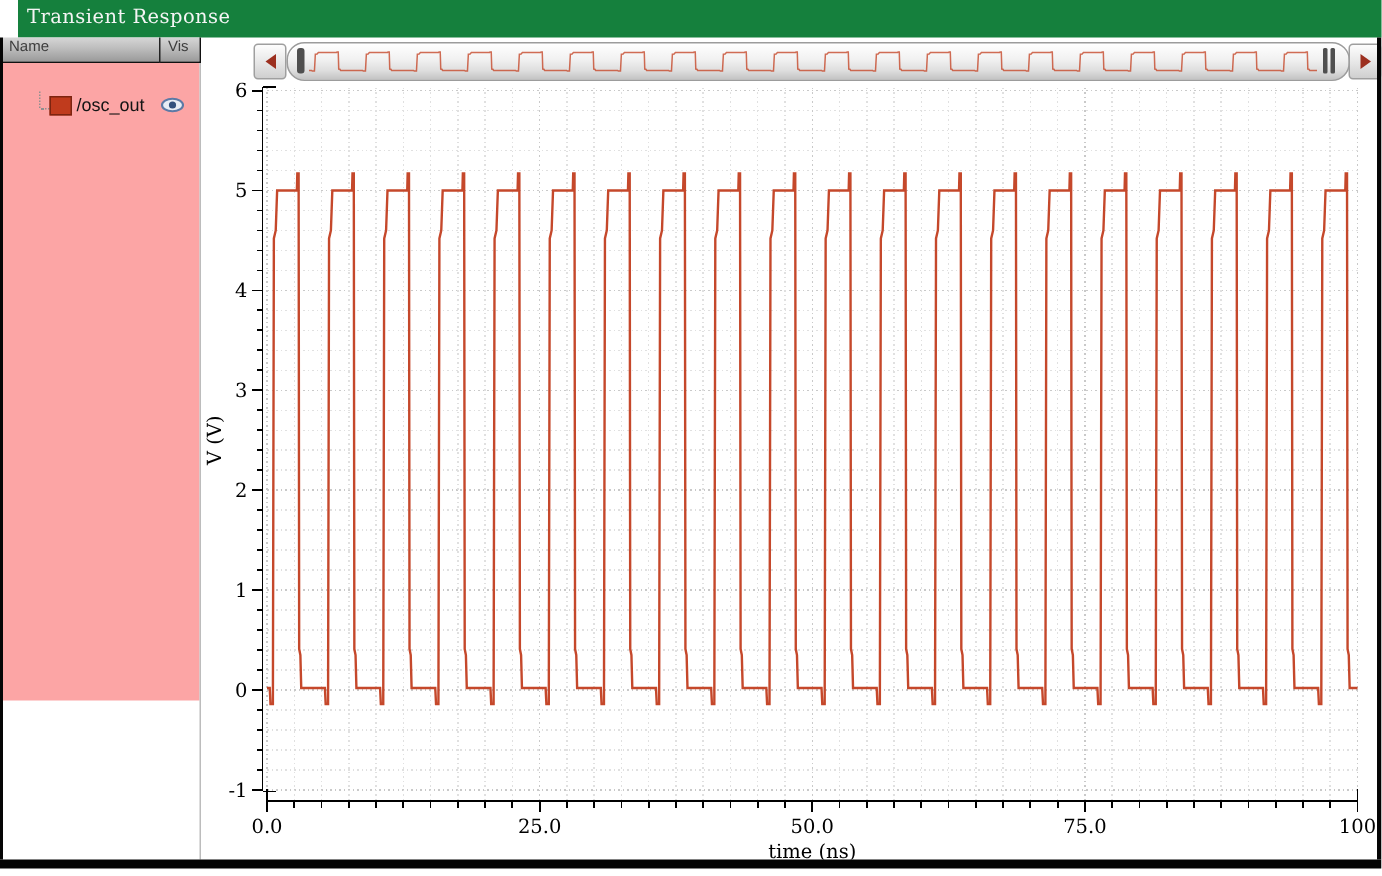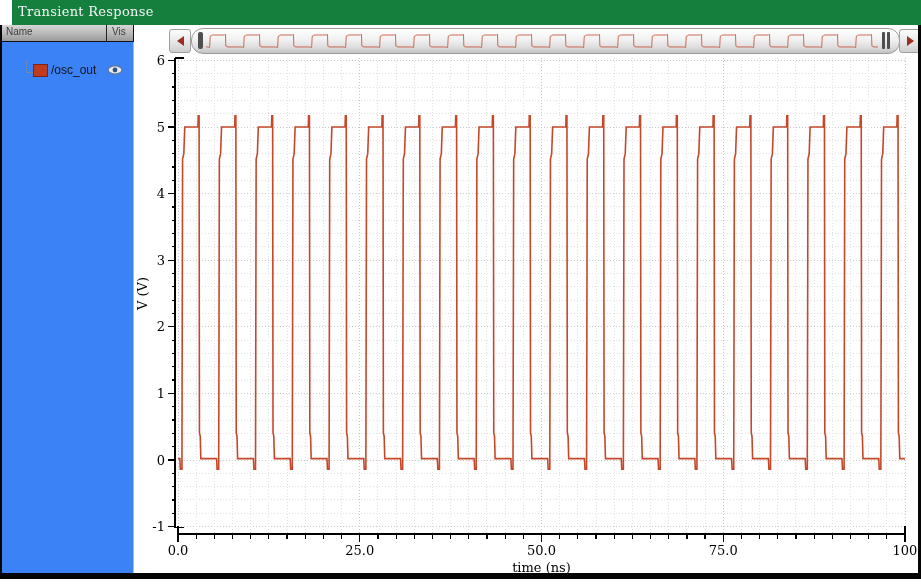--- a/index.html
+++ b/index.html
@@ -22,21 +22,21 @@
     left:2px;top:25px;width:131px;height:16px;
     background:linear-gradient(180deg,#d6d6d6 0%,#bdbdbd 45%,#9a9a9a 100%);
     border-bottom:1px solid #111;border-right:1px solid #111;
     color:#3d3d3d;font-size:10px;
   }
   .col-name{position:absolute;left:4px;top:1px;}
   .col-vis{
     position:absolute;left:104px;top:0;height:16px;padding:1px 0 0 5px;
     border-left:1px solid #222;right:0;
   }
-  .sidebar{left:2px;top:42px;width:131px;height:531px;background:#3b82f6;}
+  .sidebar{left:2px;top:42px;width:131px;height:425px;background:#fca5a5;}
   .signal-row{position:absolute;left:0;top:20px;width:131px;height:18px;cursor:default;}
   .tree-v{position:absolute;left:24px;top:-1px;width:1px;height:11px;border-left:1px dotted #8f8f8f;}
   .tree-h{position:absolute;left:25px;top:10px;width:6px;height:1px;border-top:1px dotted #8f8f8f;}
   .swatch{position:absolute;left:31px;top:2px;width:13px;height:11px;border:1px solid #7c2410;}
   .sig-label{position:absolute;left:49px;top:1px;font-size:12px;color:#141414;}
   .eye{position:absolute;left:105px;top:2px;}
   .side-divider{left:133px;top:42px;width:1px;height:531px;background:#bcbcbc;}
   
   .scroll-btn{
     width:20px;height:22px;border:1px solid #9f9f9f;border-radius:3px;

